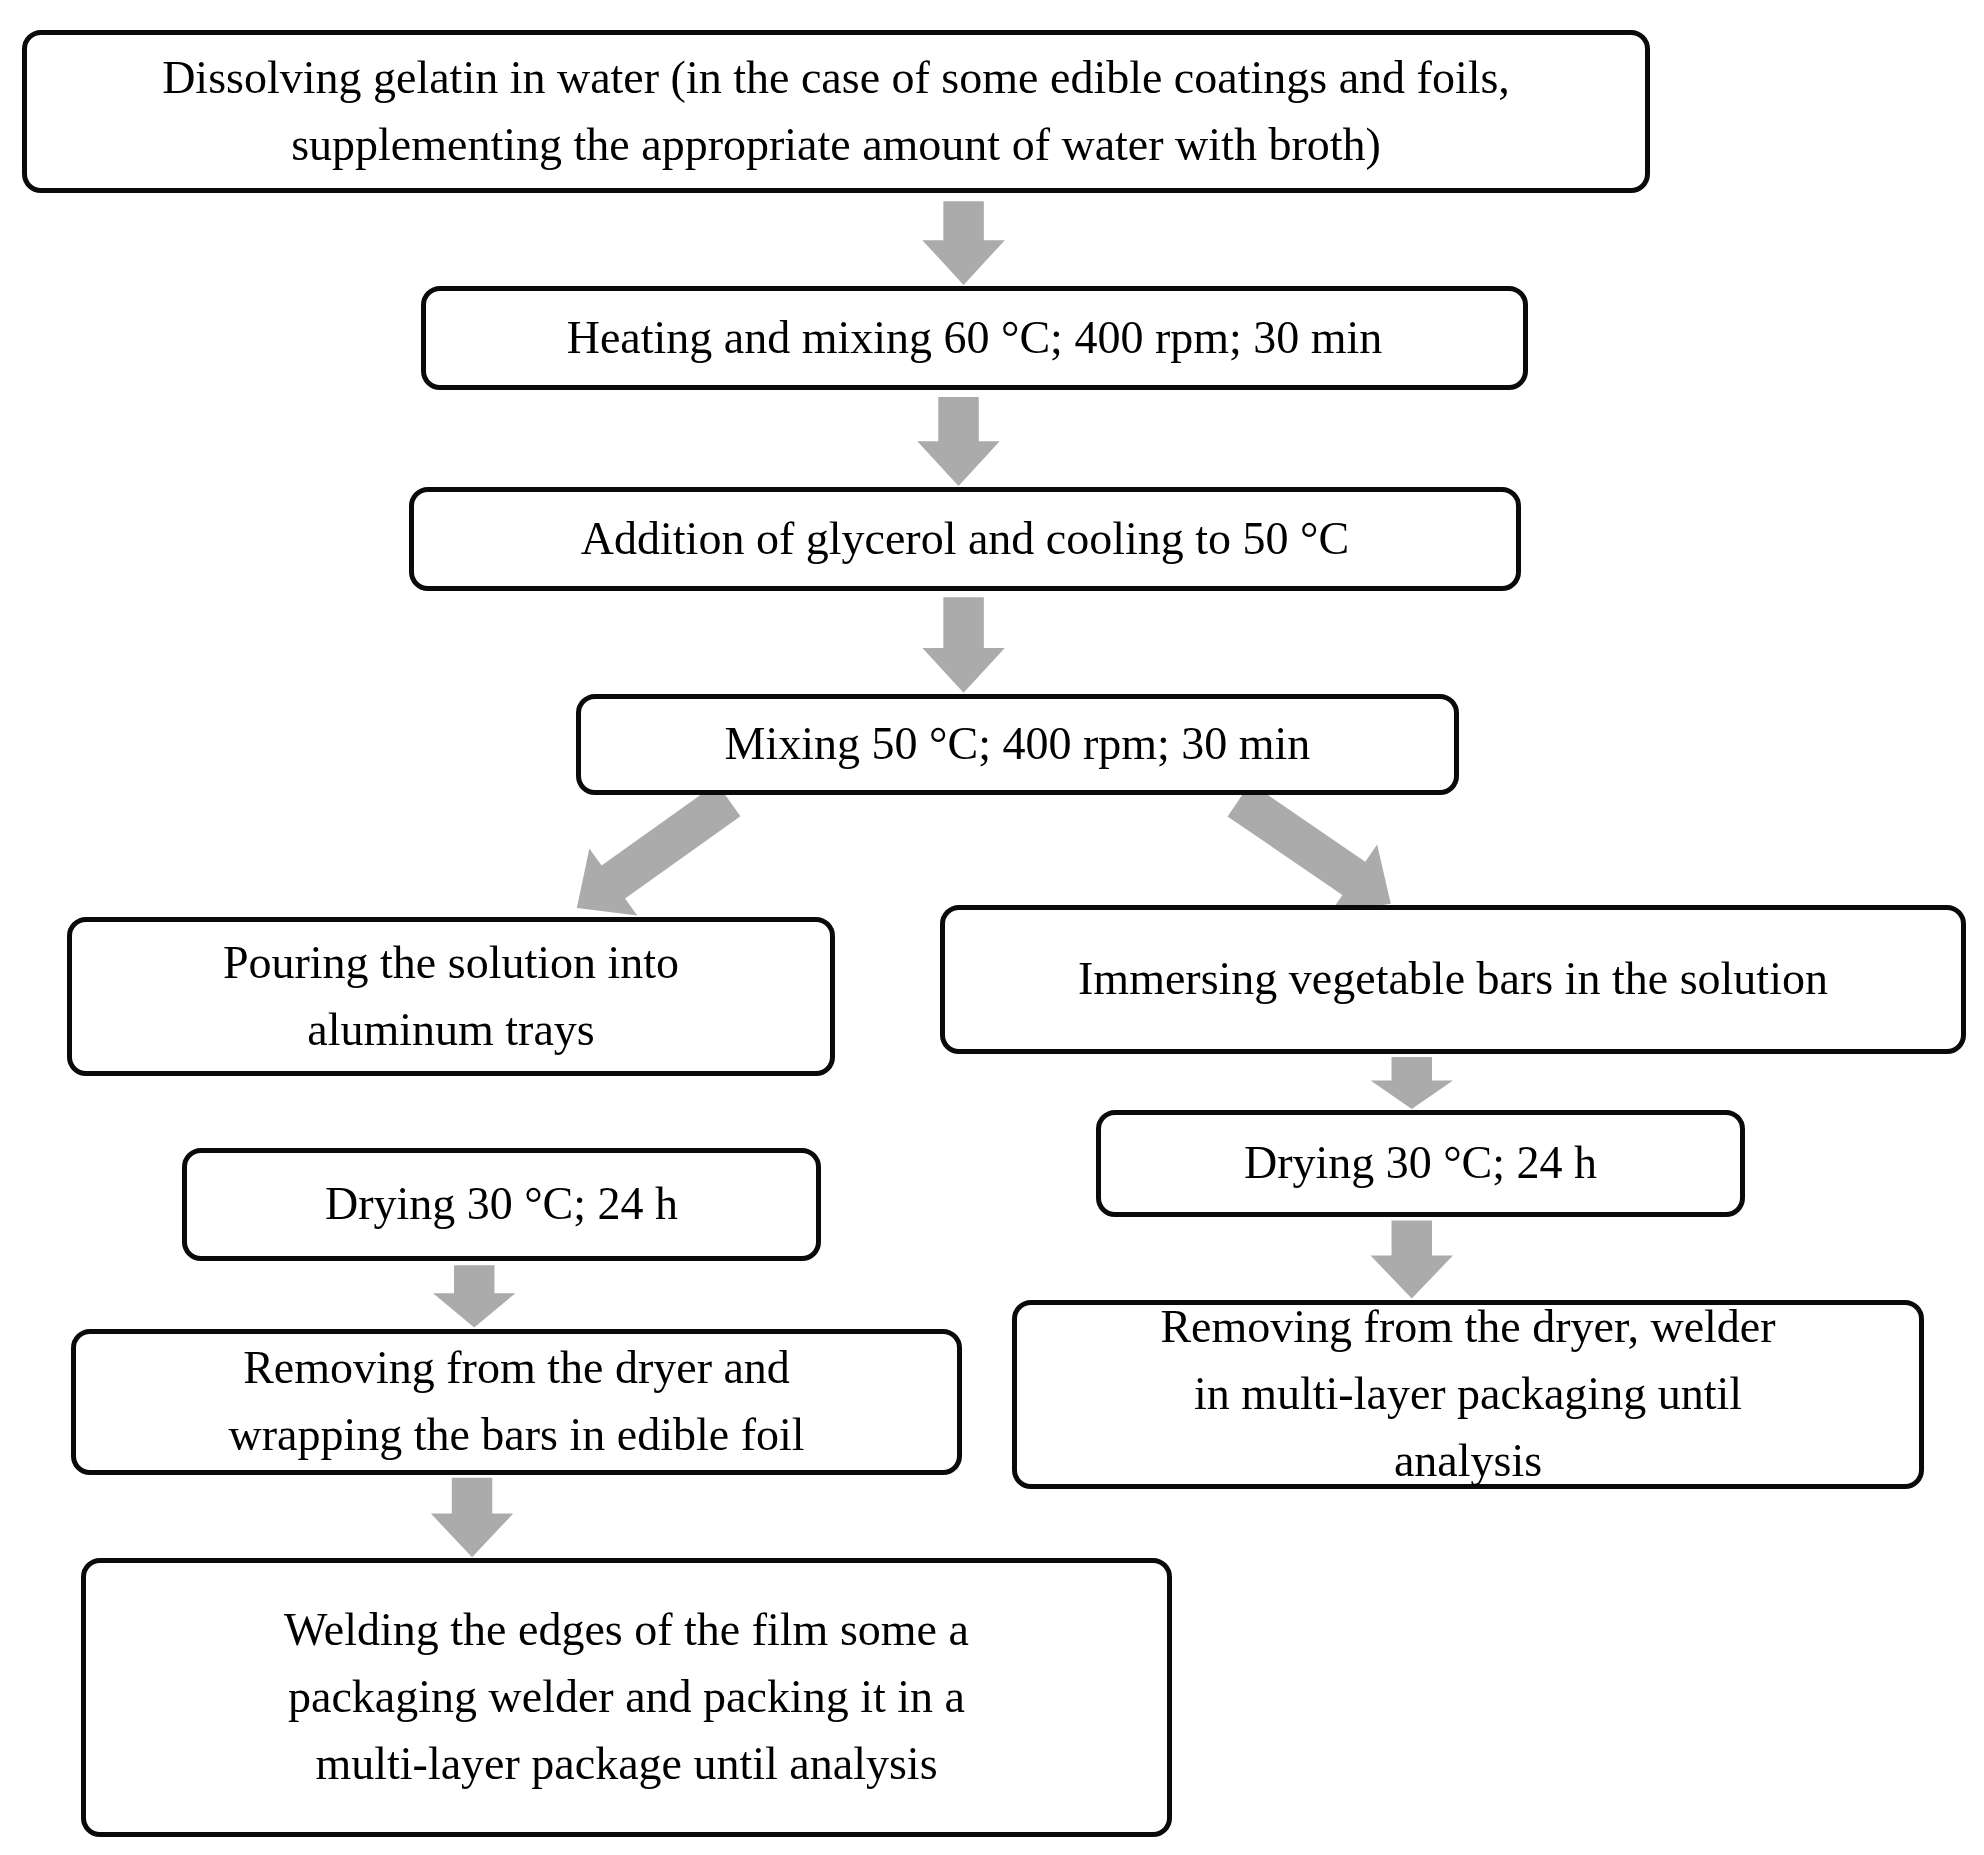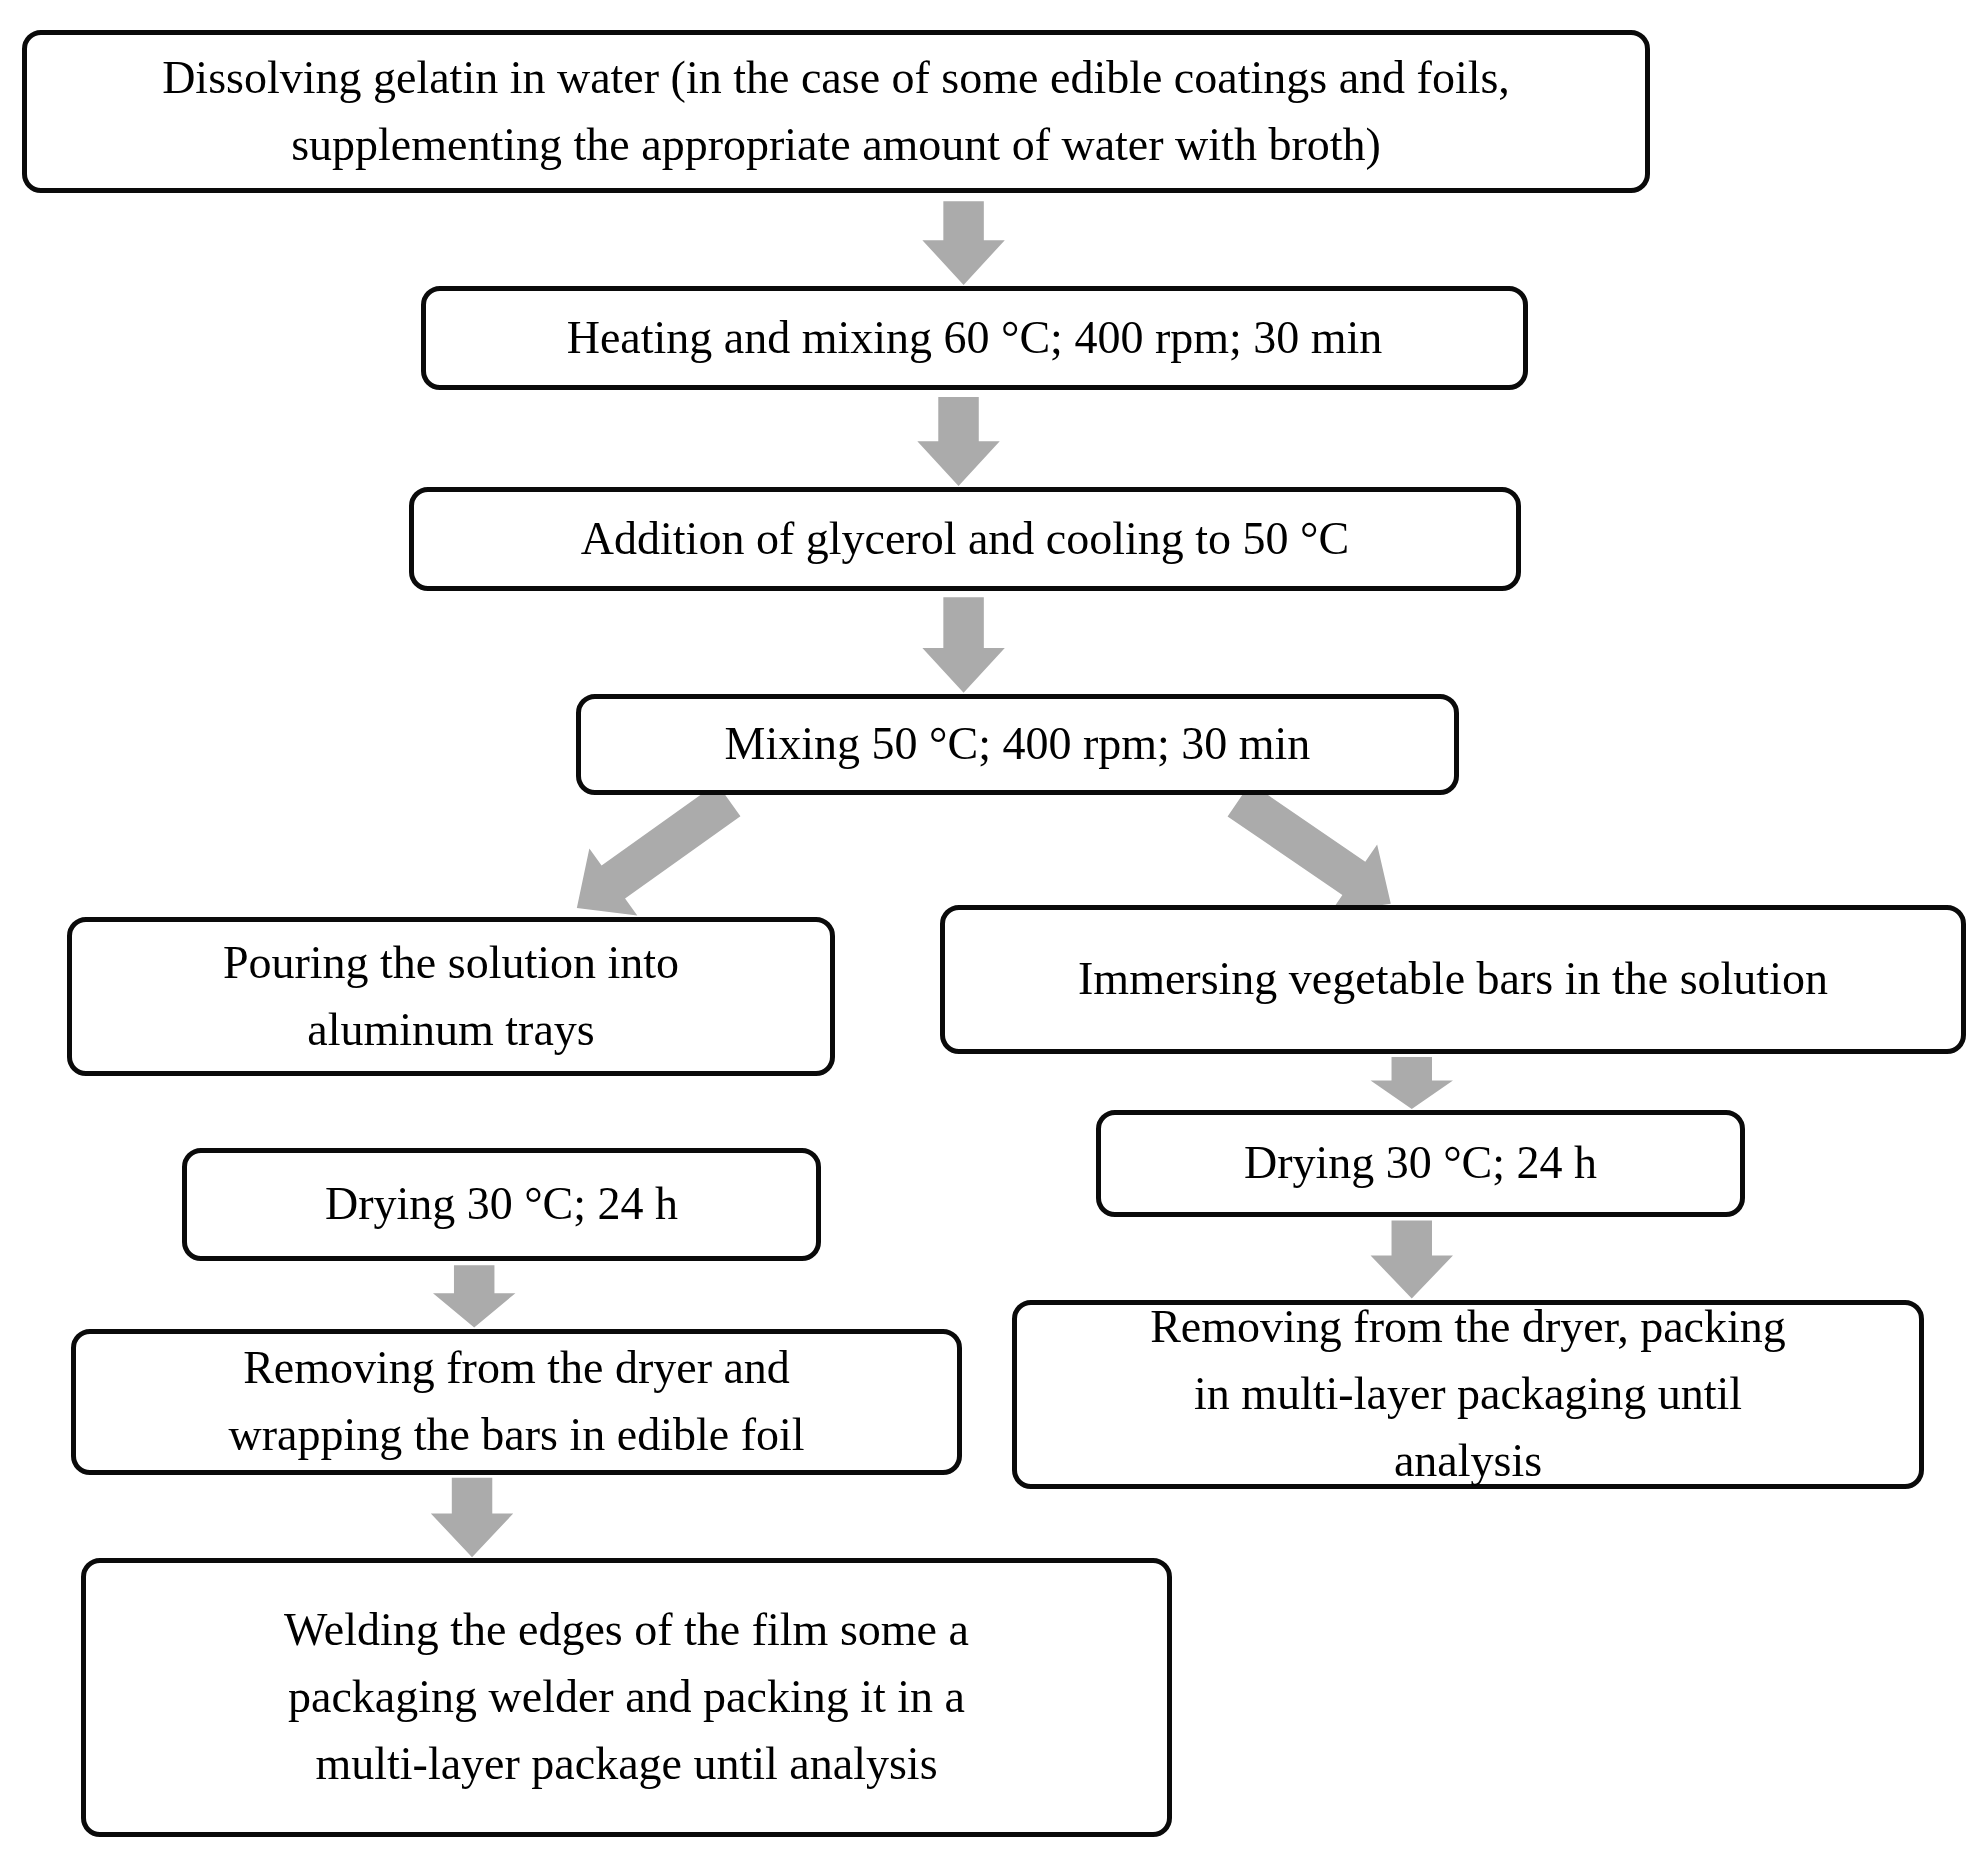--- a/index.html
+++ b/index.html
@@ -91,21 +91,21 @@
 
   <div class="node" style="left:182px; top:1148px; width:639px; height:113px;">
     <div class="txt">Drying 30 °C; 24 h</div>
   </div>
 
   <div class="node" style="left:1096px; top:1110px; width:649px; height:107px;">
     <div class="txt">Drying 30 °C; 24 h</div>
   </div>
 
   <div class="node" style="left:1012px; top:1300px; width:912px; height:189px;">
-    <div class="txt txt-tight">Removing from the dryer, packing
+    <div class="txt txt-tight">Removing from the dryer, welder
 in multi-layer  packaging  until
 analysis</div>
   </div>
 
   <div class="node" style="left:71px; top:1329px; width:891px; height:146px;">
     <div class="txt">Removing from the dryer and
 wrapping  the bars in edible foil</div>
   </div>
 
   <div class="node" style="left:81px; top:1558px; width:1091px; height:279px;">

